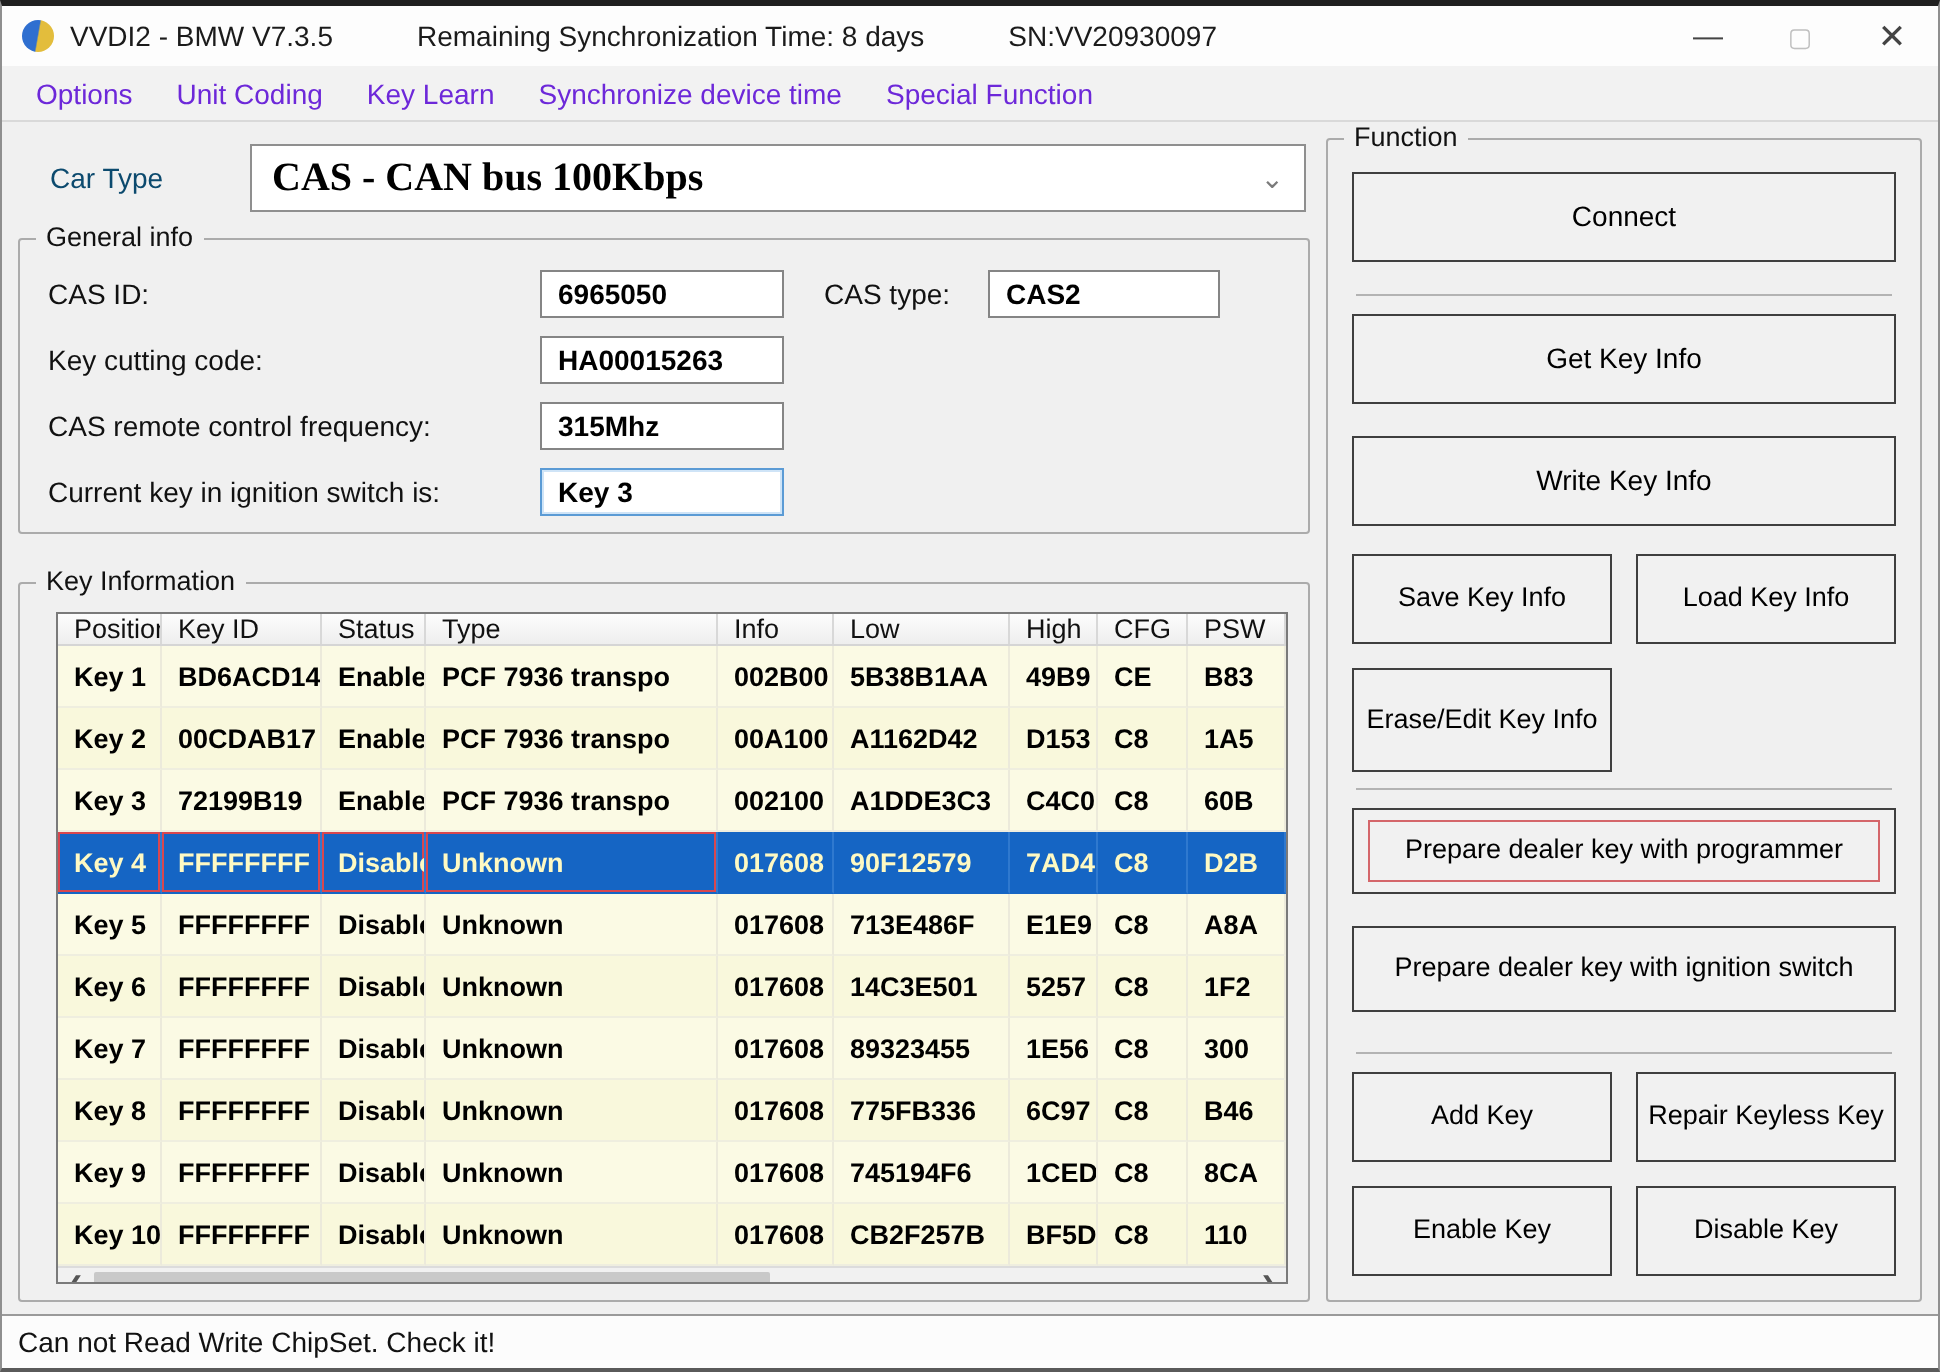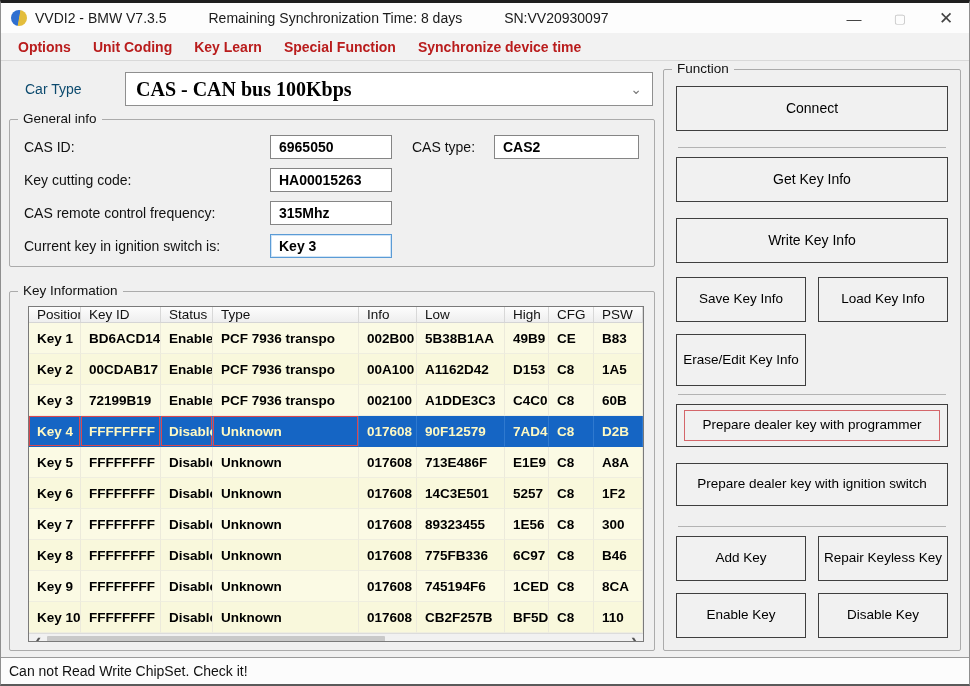--- a/index.html
+++ b/index.html
@@ -14,21 +14,21 @@
   .app-icon{ width:16px; height:16px; border-radius:50%; margin:0 8px 0 10px;
     background:linear-gradient(100deg,#2f6fd0 48%,#e3bd3c 52%); flex:0 0 auto; }
   .title-seg{ margin-right:42px; white-space:nowrap; }
   .win-controls{ margin-left:auto; display:flex; height:100%; }
   .win-btn{ width:46px; height:100%; display:flex; align-items:center; justify-content:center;
     font-size:15px; color:#444; cursor:default; }
   .win-btn.max{ color:#c0c0c0; font-size:13px; }
   .win-btn.close{ font-size:17px; }
   
   .menubar{ height:28px; background:#f2f2f2; border-bottom:1px solid #d9d9d9;
-    display:flex; align-items:center; padding-left:6px; font-size:14px; color:#b91c1c;font-weight:bold; }
+    display:flex; align-items:center; padding-left:6px; font-size:14px; color:#6d28d9; }
   .menu-item{ padding:4px 11px; white-space:nowrap; }
   
   .main{ flex:1; display:flex; gap:8px; padding:6px 8px 6px 8px; min-height:0; }
   .left-col{ width:646px; display:flex; flex-direction:column; min-height:0; }
   .right-col{ flex:1; display:flex; flex-direction:column; min-height:0; }
   
   .cartype-row{ height:44px; display:flex; align-items:center; padding:4px 2px 4px 16px; }
   .cartype-label{ width:100px; font-size:14px; color:#0c4a6e; }
   .select-box{ flex:1; height:34px; background:#fff; border:1px solid #8f8f8f;
     display:flex; align-items:center; padding:0 10px; position:relative; }
@@ -37,21 +37,21 @@
   
   .groupbox{ border:1px solid #ababab; border-radius:2px; position:relative; }
   .groupbox-label{ position:absolute; top:-9px; left:8px; background:#f0f0f0; padding:0 5px;
     font-size:13.5px; color:#111; }
   
   .general{ margin-top:8px; padding:14px 10px 8px 10px; display:flex; flex-direction:column; gap:8px; }
   .info-row{ display:flex; align-items:center; height:25px; }
   .info-label{ width:250px; font-size:14px; color:#111; padding-left:4px; }
   .field{ background:#fff; border:1px solid #858585; height:24px; display:flex; align-items:center;
     padding:0 8px; font-size:14px; font-weight:bold; color:#000; }
-  .field.w120{ width:122px; } .field.w135{ width:145px; }
+  .field.w120{ width:122px; } .field.w135{ width:116px; }
   .field.focused{ border:1px solid #5b9bd5; box-shadow:0 0 0 1px #cfe4f7 inset; }
   .cas-type-label{ margin-left:20px; width:82px; font-size:14px; color:#111; }
   
   .keyinfo{ flex:1; margin-top:24px; padding:14px 10px 8px 18px; display:flex; flex-direction:column; min-height:0; }
   .ktable{ border:1px solid #7a7a7a; background:#fff; display:flex; flex-direction:column; flex:1; min-height:0; overflow:hidden; }
   .trow{ display:grid; grid-template-columns:52px 80px 52px 146px 58px 88px 44px 45px 1fr; align-items:stretch; }
   .thead{ height:30px; background:linear-gradient(#fdfdfd,#eeeeee); border-bottom:1px solid #d5d5d5; }
   .hcell{ display:flex; align-items:center; padding-left:8px; font-size:13.5px; color:#111;
     border-right:1px solid #d8d8d8; overflow:hidden; white-space:nowrap; }
   .tbody{ flex:1; display:flex; flex-direction:column; }
@@ -98,22 +98,22 @@
       <span class="win-btn">—</span>
       <span class="win-btn max">▢</span>
       <span class="win-btn close">✕</span>
     </div>
   </div>
 
   <div class="menubar">
     <span class="menu-item">Options</span>
     <span class="menu-item">Unit Coding</span>
     <span class="menu-item">Key Learn</span>
+    <span class="menu-item">Synchronize device time</span>
     <span class="menu-item">Special Function</span>
-    <span class="menu-item">Synchronize device time</span>
   </div>
 
   <div class="main">
 
     <div class="left-col">
 
       <div class="cartype-row">
         <span class="cartype-label">Car Type</span>
         <div class="select-box">
           <span class="select-text">CAS - CAN bus 100Kbps</span>

